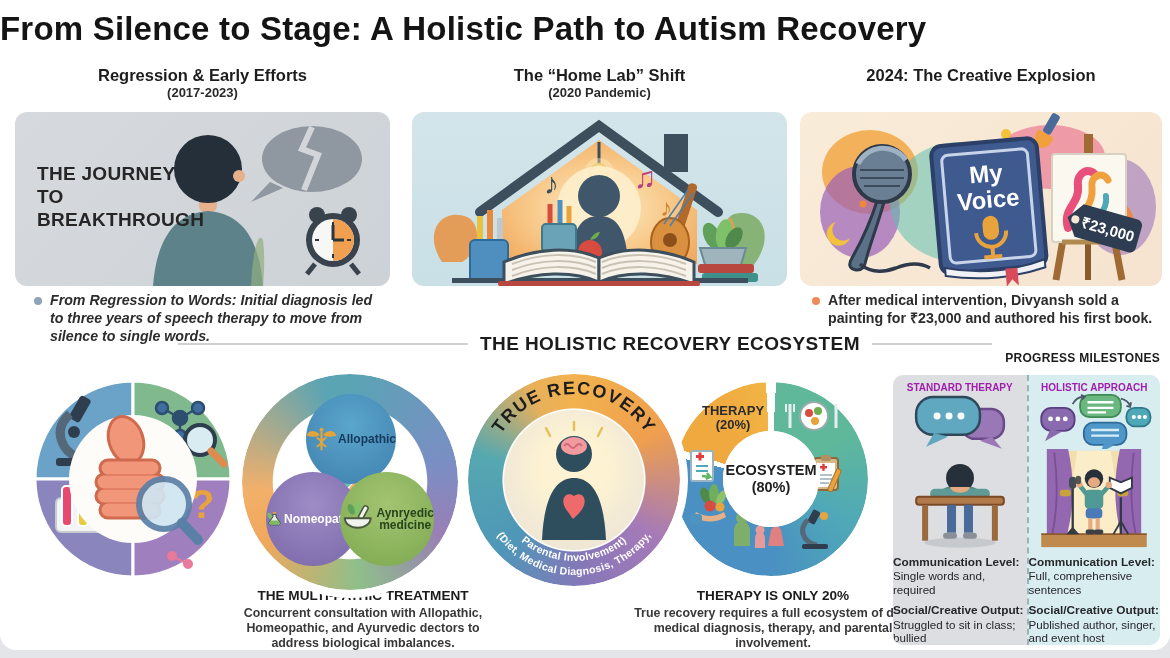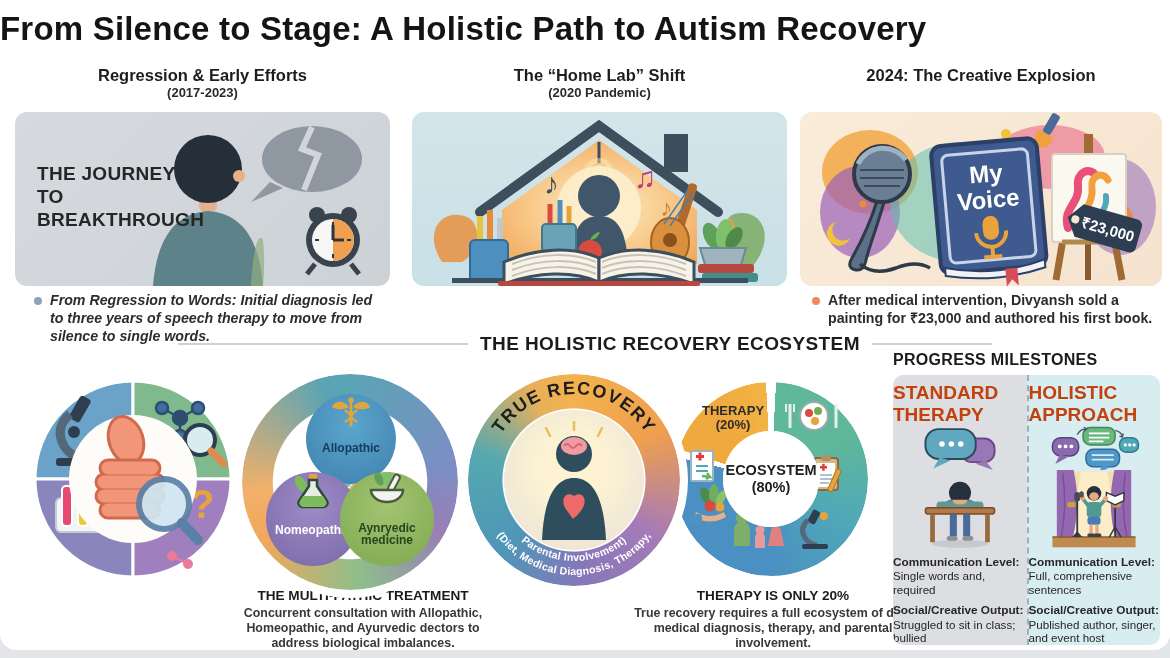--- a/index.html
+++ b/index.html
@@ -34,21 +34,21 @@
   .whitedisc{border-radius:50%;background:#ffffff;display:flex;align-items:center;justify-content:center;}
 
   
   .c1{left:22px;top:368px;width:222px;height:222px;z-index:1;}
   
   .r2wrap{left:234px;top:366px;width:232px;height:232px;z-index:2;}
   .ring2{position:relative;width:216px;height:216px;border-radius:50%;
     background:conic-gradient(from 0deg,#5aa4b4,#7b8ec4 80deg,#997fb5 120deg,#8fbf8a 175deg,#f0a85c 235deg,#f2b06a 265deg,#5aa4b4 345deg,#5aa4b4);
     -webkit-mask:radial-gradient(circle closest-side,transparent 71%,#000 72%);
             mask:radial-gradient(circle closest-side,transparent 71%,#000 72%);}
-  .med-circle{position:absolute;border-radius:50%;display:flex;flex-direction:column;align-items:center;justify-content:flex-start;gap:12px;}
+  .med-circle{position:absolute;border-radius:50%;display:flex;flex-direction:row;align-items:center;justify-content:space-between;gap:1px;}
   .med-allo{left:64px;top:20px;width:90px;height:90px;background:radial-gradient(circle at 50% 35%,#5aa6cc,#3f7fae);}
   .med-homeo{left:24px;top:98px;width:94px;height:94px;background:radial-gradient(circle at 50% 35%,#9d8cc6,#7a67a8);}
   .med-ayur{left:98px;top:98px;width:94px;height:94px;background:radial-gradient(circle at 50% 35%,#a3c472,#7da84f);}
   .med-label{font-size:12px;font-weight:bold;line-height:1.02;text-align:center;}
   .lab-allo{color:#16395c;}
   .lab-homeo{color:#ffffff;}
   .lab-ayur{color:#27451d;width:64px;}
   .r2inner{position:absolute;left:8px;top:8px;width:216px;height:216px;}
 
   
@@ -73,26 +73,26 @@
     display:flex;flex-direction:column;align-items:center;justify-content:center;}
   .donut-center .t{font-size:14.5px;font-weight:bold;color:#202020;line-height:1.15;}
   .therapy-label{position:absolute;left:16px;top:22px;width:86px;text-align:center;font-size:13px;font-weight:bold;color:#2b2b2b;line-height:1.1;}
 
   
   .cap{top:588px;}
   .cap .ct{font-size:13.6px;font-weight:bold;color:#1b1b1b;text-align:center;margin-bottom:3px;}
   .cap .cb{font-size:12.4px;font-weight:bold;color:#383838;text-align:center;line-height:1.22;}
 
   
-  .ms-title{left:893px;top:351px;width:267px;text-align:left;font-size:16px;font-weight:bold;color:#1b1b1b;letter-spacing:.3px;}
+  .ms-title{left:893px;top:351px;width:267px;text-align:right;font-size:12px;font-weight:bold;color:#1b1b1b;letter-spacing:.3px;}
   .ms-panel{left:893px;top:375px;width:267px;height:270px;border-radius:10px;overflow:hidden;display:flex;}
   .ms-col{width:50%;display:flex;flex-direction:column;align-items:center;padding-top:7px;box-sizing:border-box;}
   .ms-left{background:#dcdee1;}
   .ms-right{background:#d8edf0;border-left:2px dashed #9ab2ba;}
-  .ms-header{font-size:19px;font-weight:bold;color:#c2410c;}
+  .ms-header{font-size:10px;font-weight:bold;color:#a21caf;}
   .ms-text{font-size:11.6px;color:#26262b;text-align:left;line-height:1.18;margin-top:6px;}
   .ms-text b{font-size:11.8px;}
 </style>
 </head>
 <body>
 
 <div class="page">
 <div class="card">
 
   <div class="abs main-title">From Silence to Stage: A Holistic Path to Autism Recovery</div>

